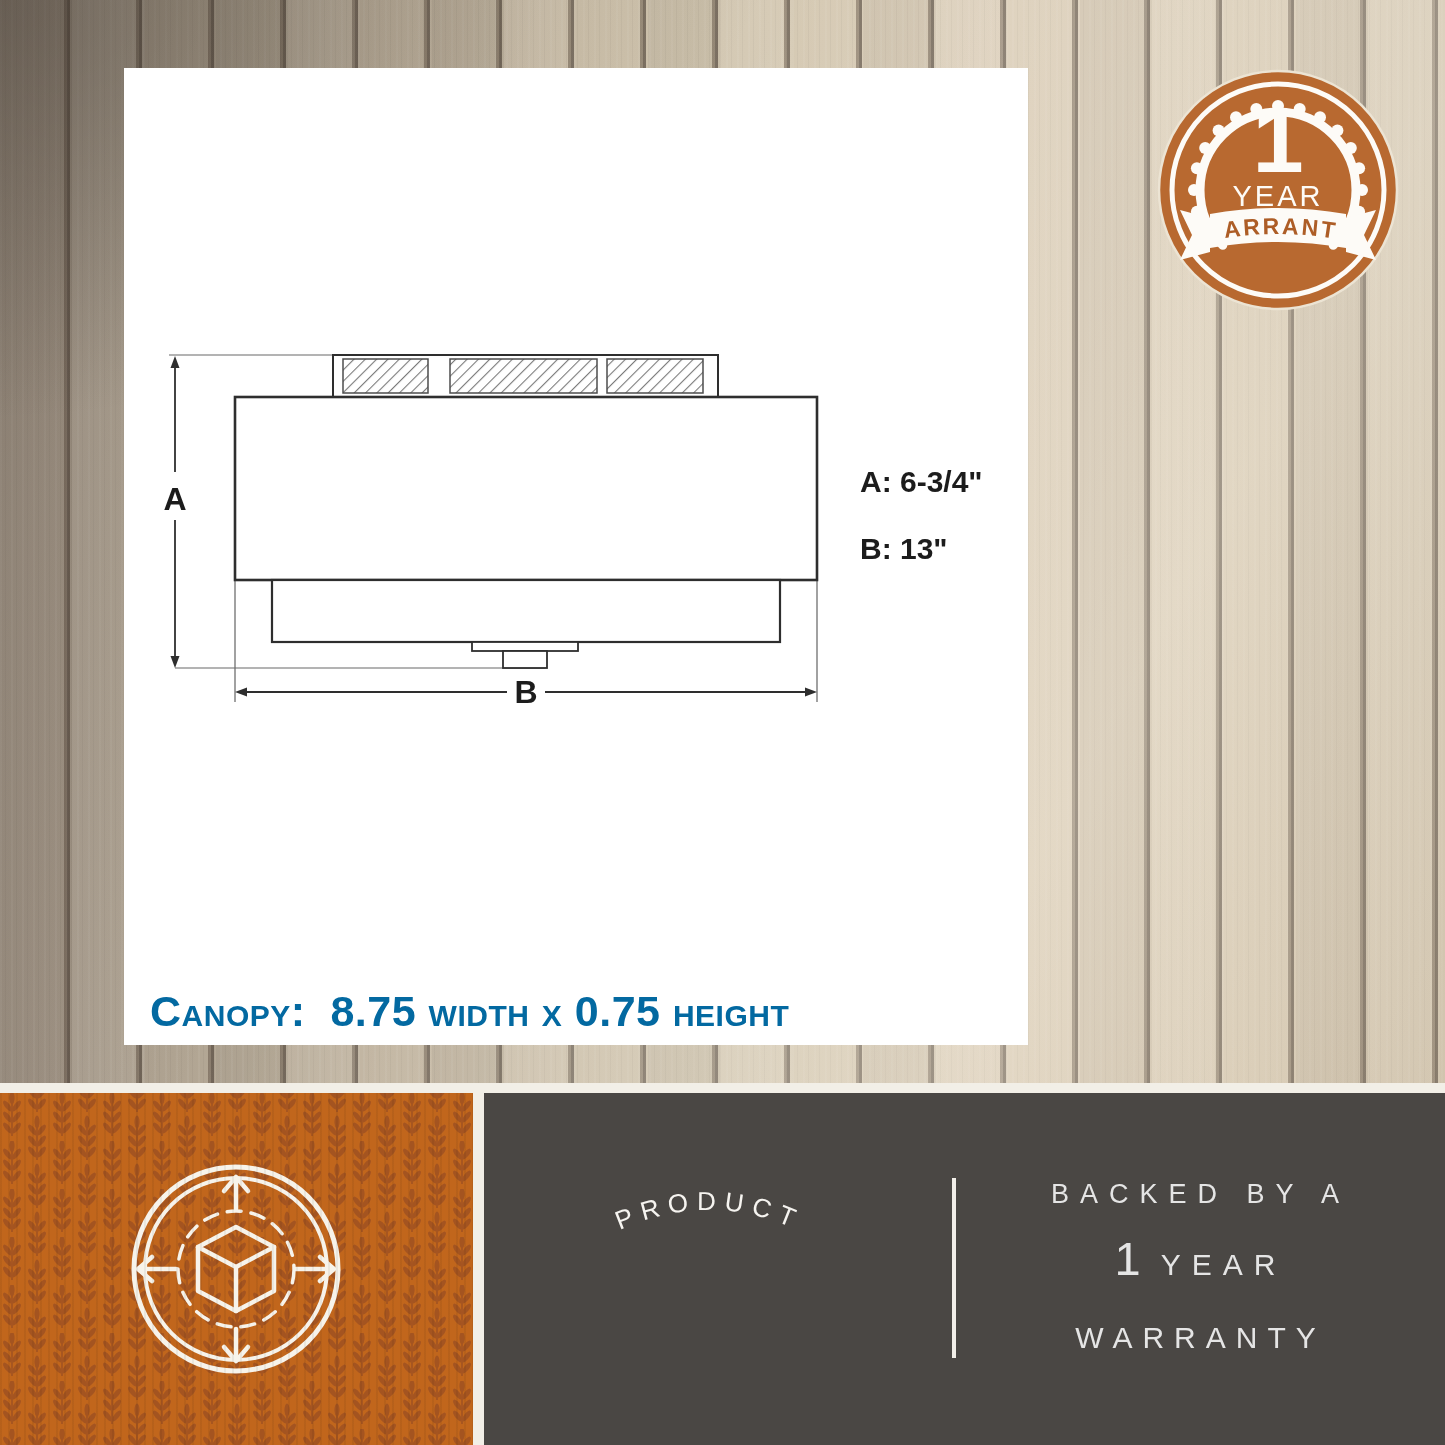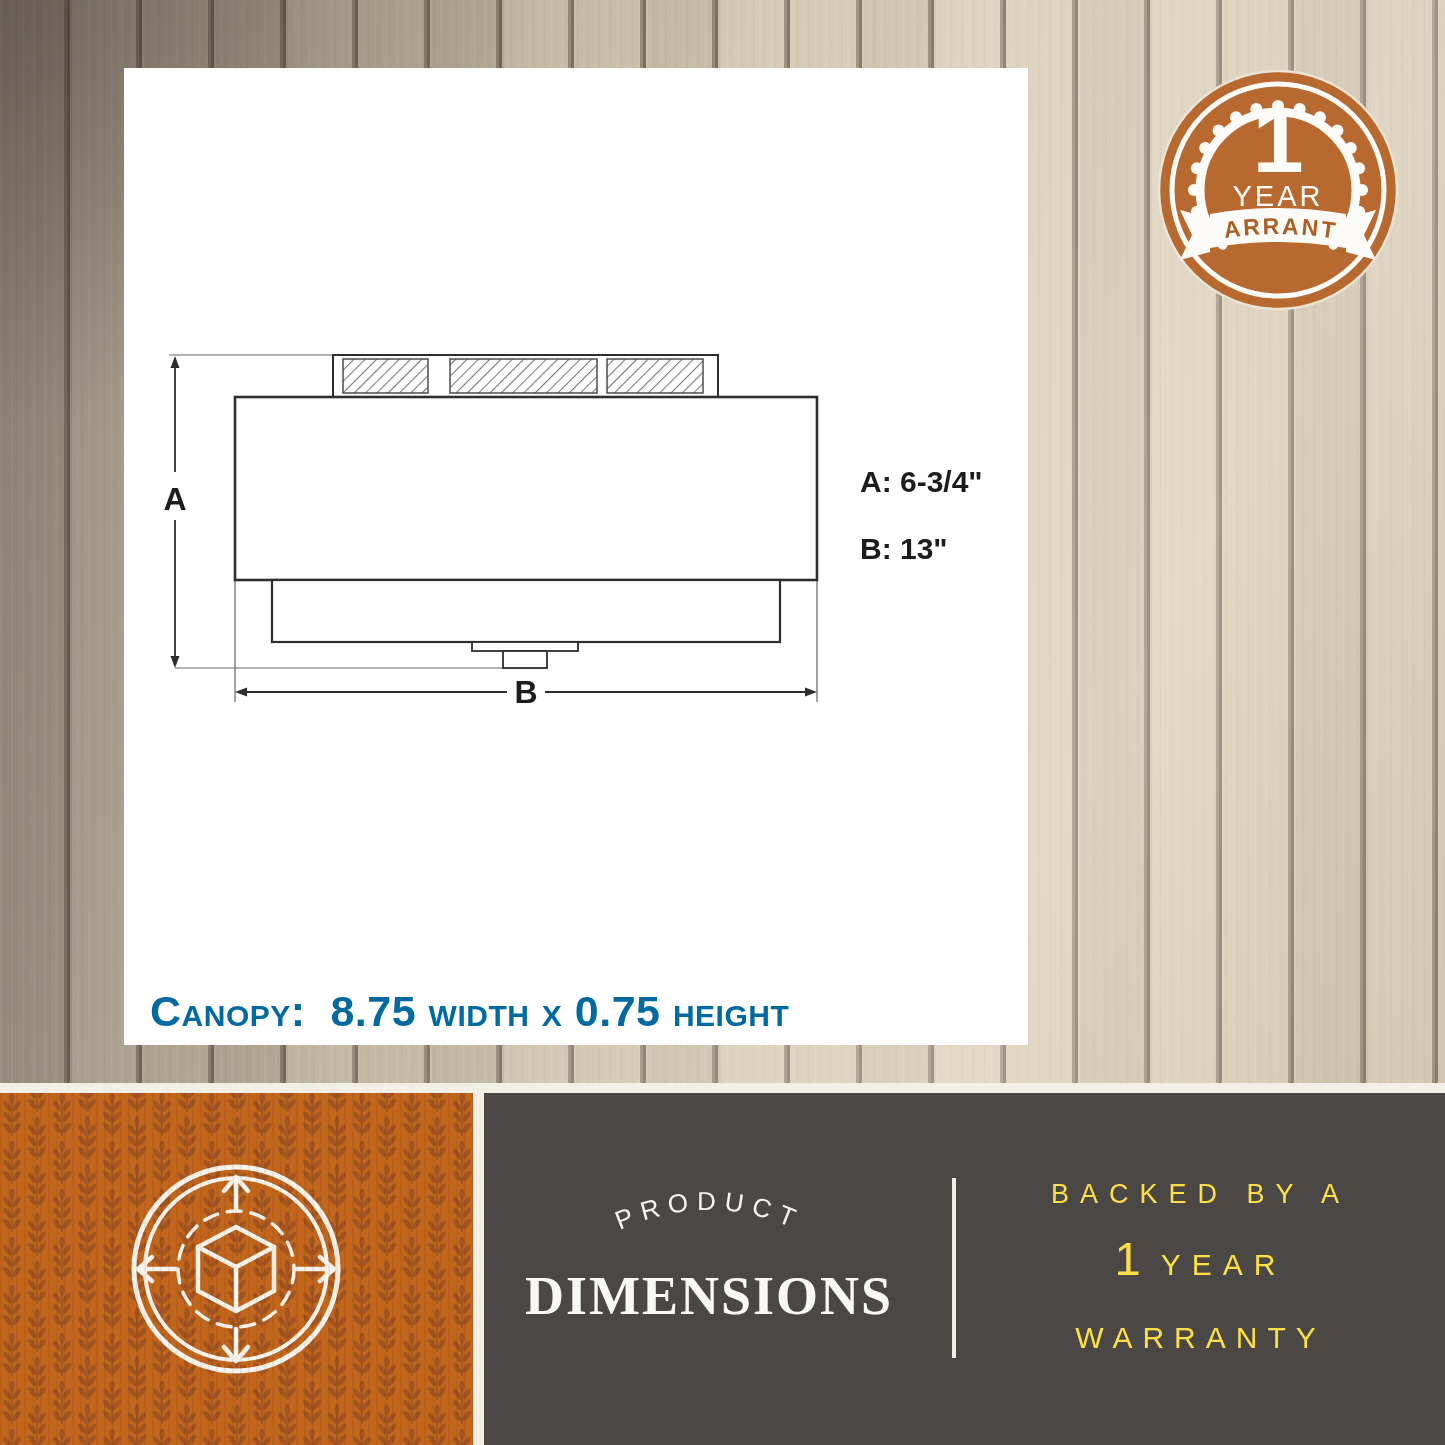--- a/index.html
+++ b/index.html
@@ -55,21 +55,21 @@
   }
   .orange-square svg{position:absolute;left:0;top:0;}
   .dark-panel{position:absolute;left:484px;top:10px;width:961px;height:352px;background:#4a4744;}
   .divider{position:absolute;left:468px;top:85px;width:4px;height:180px;background:#f2efe9;}
   .arc-svg{position:absolute;left:0;top:52px;width:450px;height:130px;}
   .dimensions-label{
     position:absolute;left:0;top:172px;width:450px;text-align:center;
     font-family:"Liberation Serif",serif;font-weight:700;font-size:54px;
     color:#faf8f4;letter-spacing:2px;
   }
-  .right-text{position:absolute;left:472px;top:0;width:489px;height:352px;color:#fde047;}
+  .right-text{position:absolute;left:472px;top:0;width:489px;height:352px;color:#e5e5e5;}
   .backed{position:absolute;left:0;top:86px;width:100%;text-align:center;
     font-size:27px;letter-spacing:11px;}
   .yearline{position:absolute;left:0;top:138px;width:100%;display:flex;
     justify-content:center;align-items:baseline;gap:20px;}
   .yearline .num{font-size:47px;}
   .yearline .word{font-size:30px;letter-spacing:11px;}
   .warrantyline{position:absolute;left:0;top:228px;width:100%;text-align:center;
     font-size:30px;letter-spacing:10px;}
 </style>
 </head>
@@ -211,21 +211,20 @@
     </svg>
   </div>
 
   <div class="dark-panel">
     <svg class="arc-svg" viewBox="0 0 450 130">
       <path id="arcp" d="M95 108 Q225 22 355 108" fill="none"></path>
       <text font-size="26" letter-spacing="8" fill="#f6f4f0" font-family="Liberation Sans, sans-serif" text-anchor="middle">
         <textPath href="#arcp" startOffset="50%">PRODUCT</textPath>
       </text>
     </svg>
-    <div class="dimensions-label">DIMENSIONS</div>
 
     <div class="divider"></div>
 
     <div class="right-text">
       <div class="backed">BACKED BY A</div>
       <div class="yearline">
         <span class="num">1</span>
         <span class="word">YEAR</span>
       </div>
       <div class="warrantyline">WARRANTY</div>

